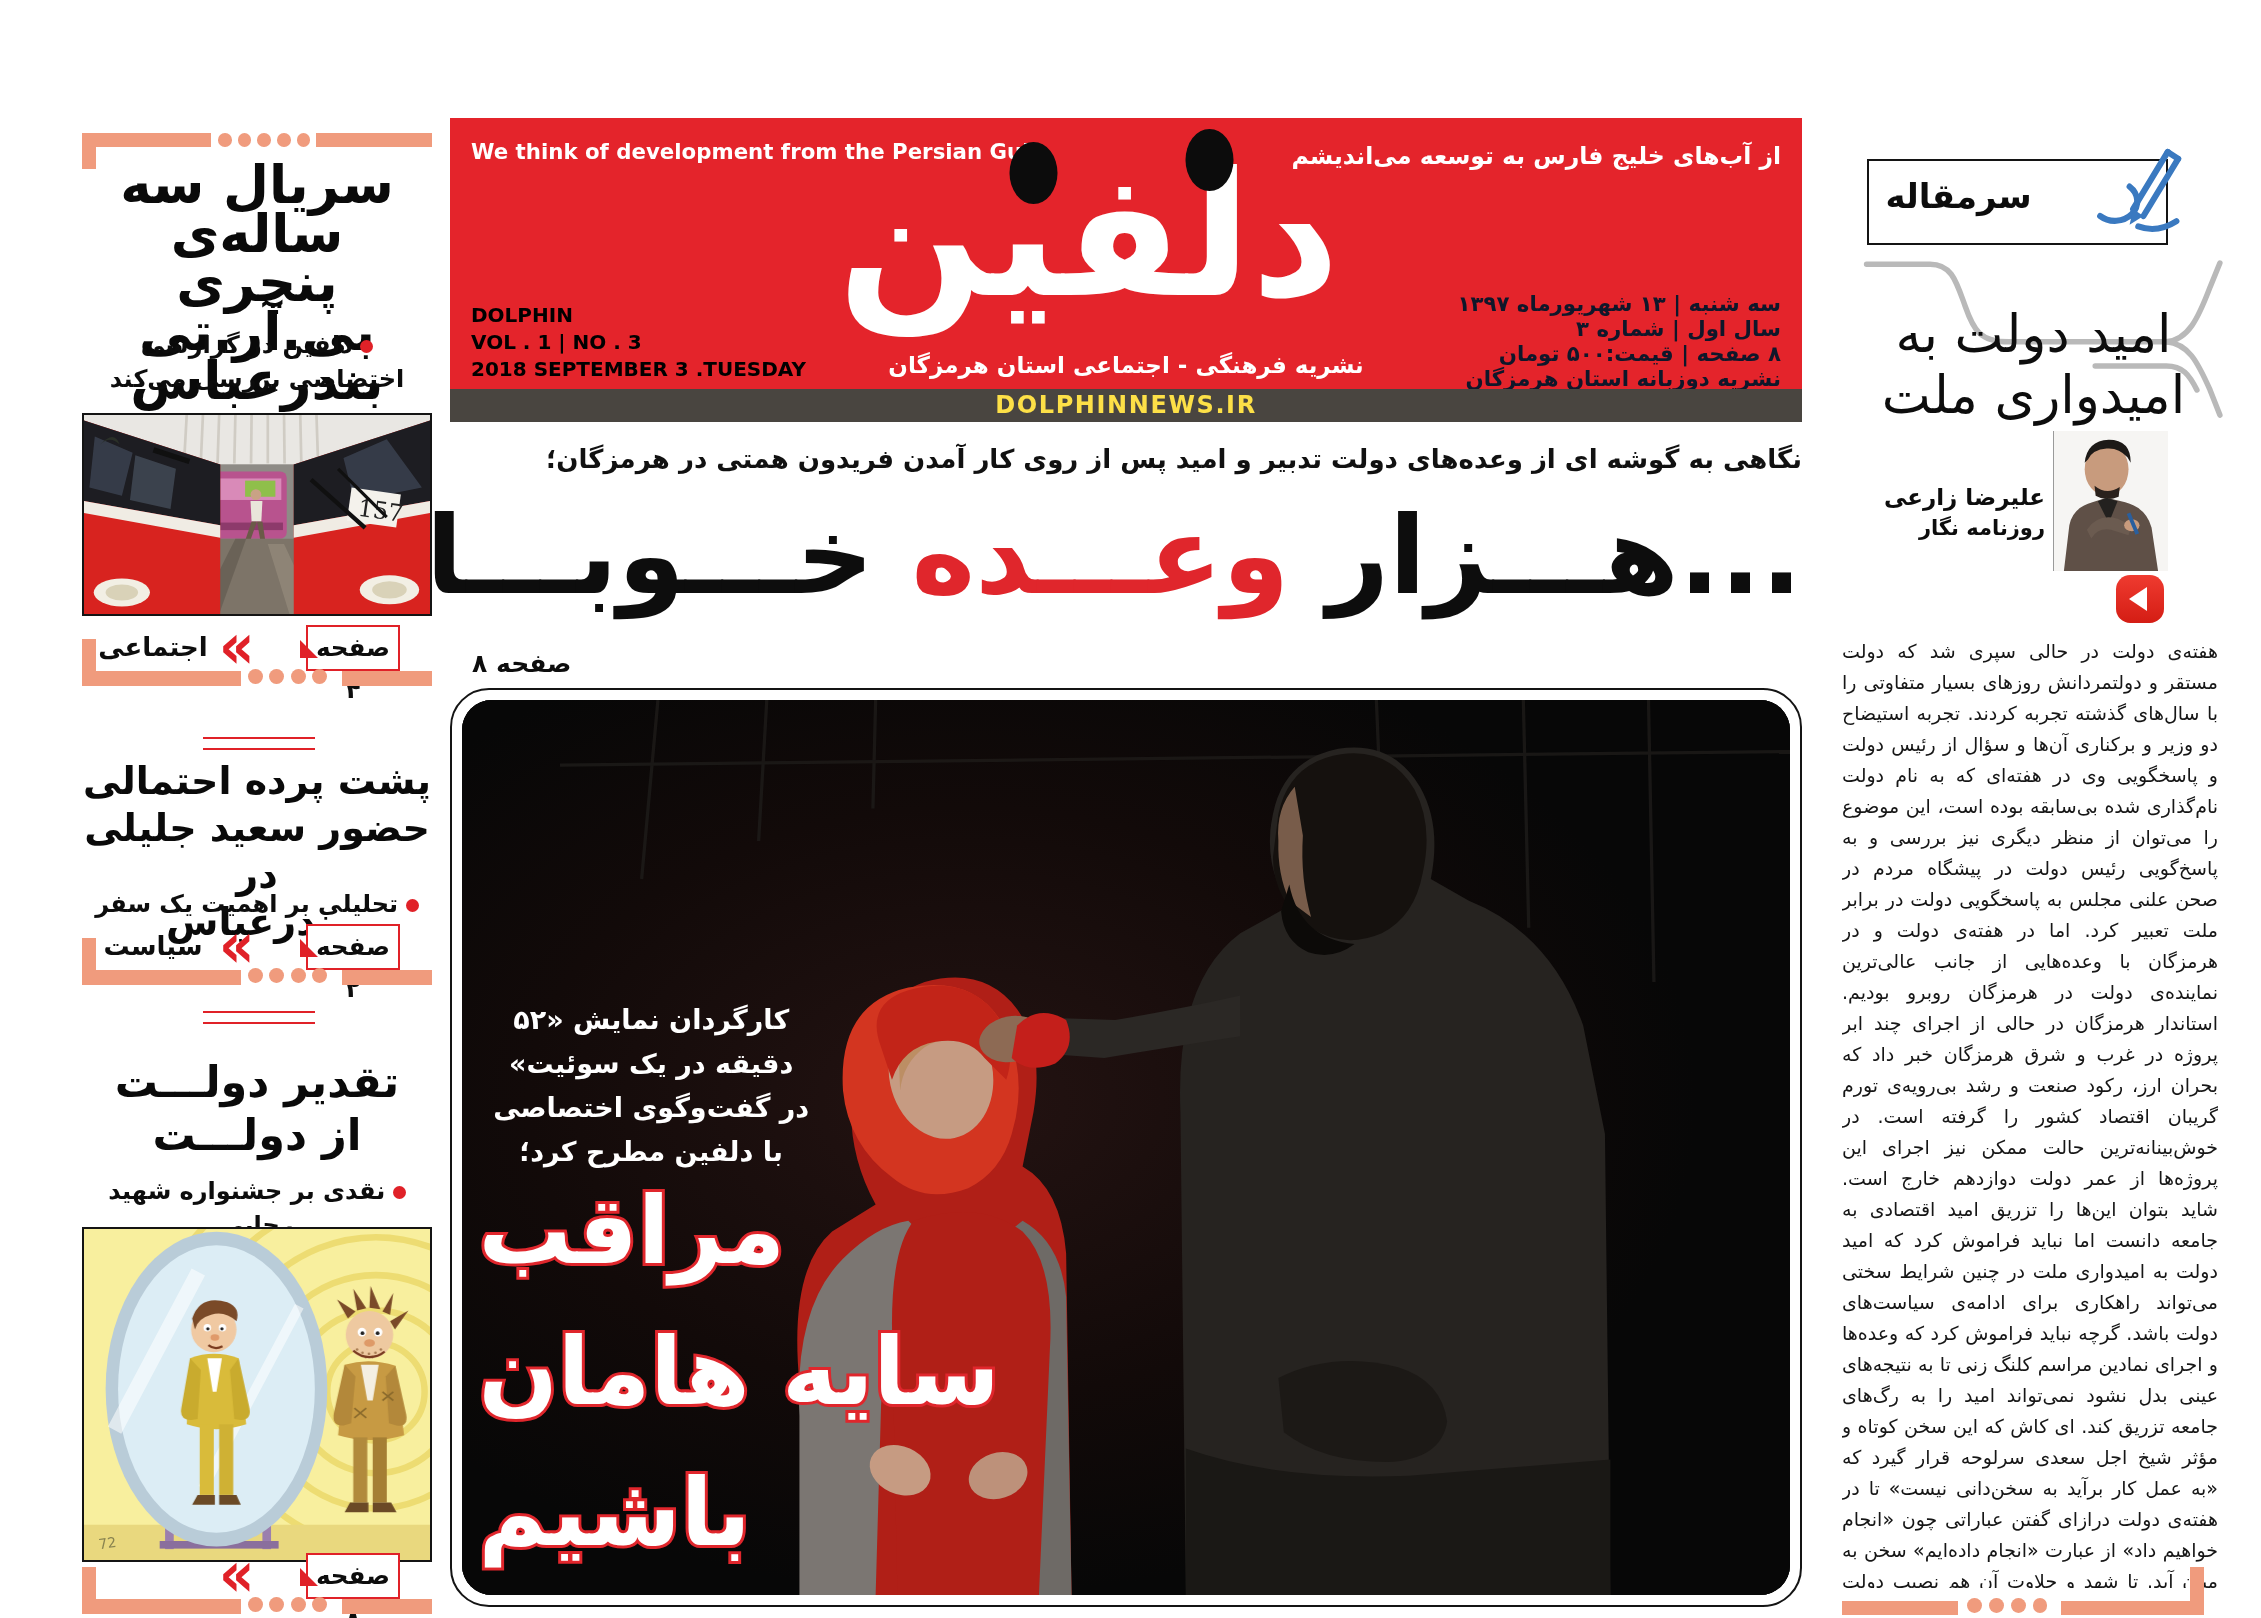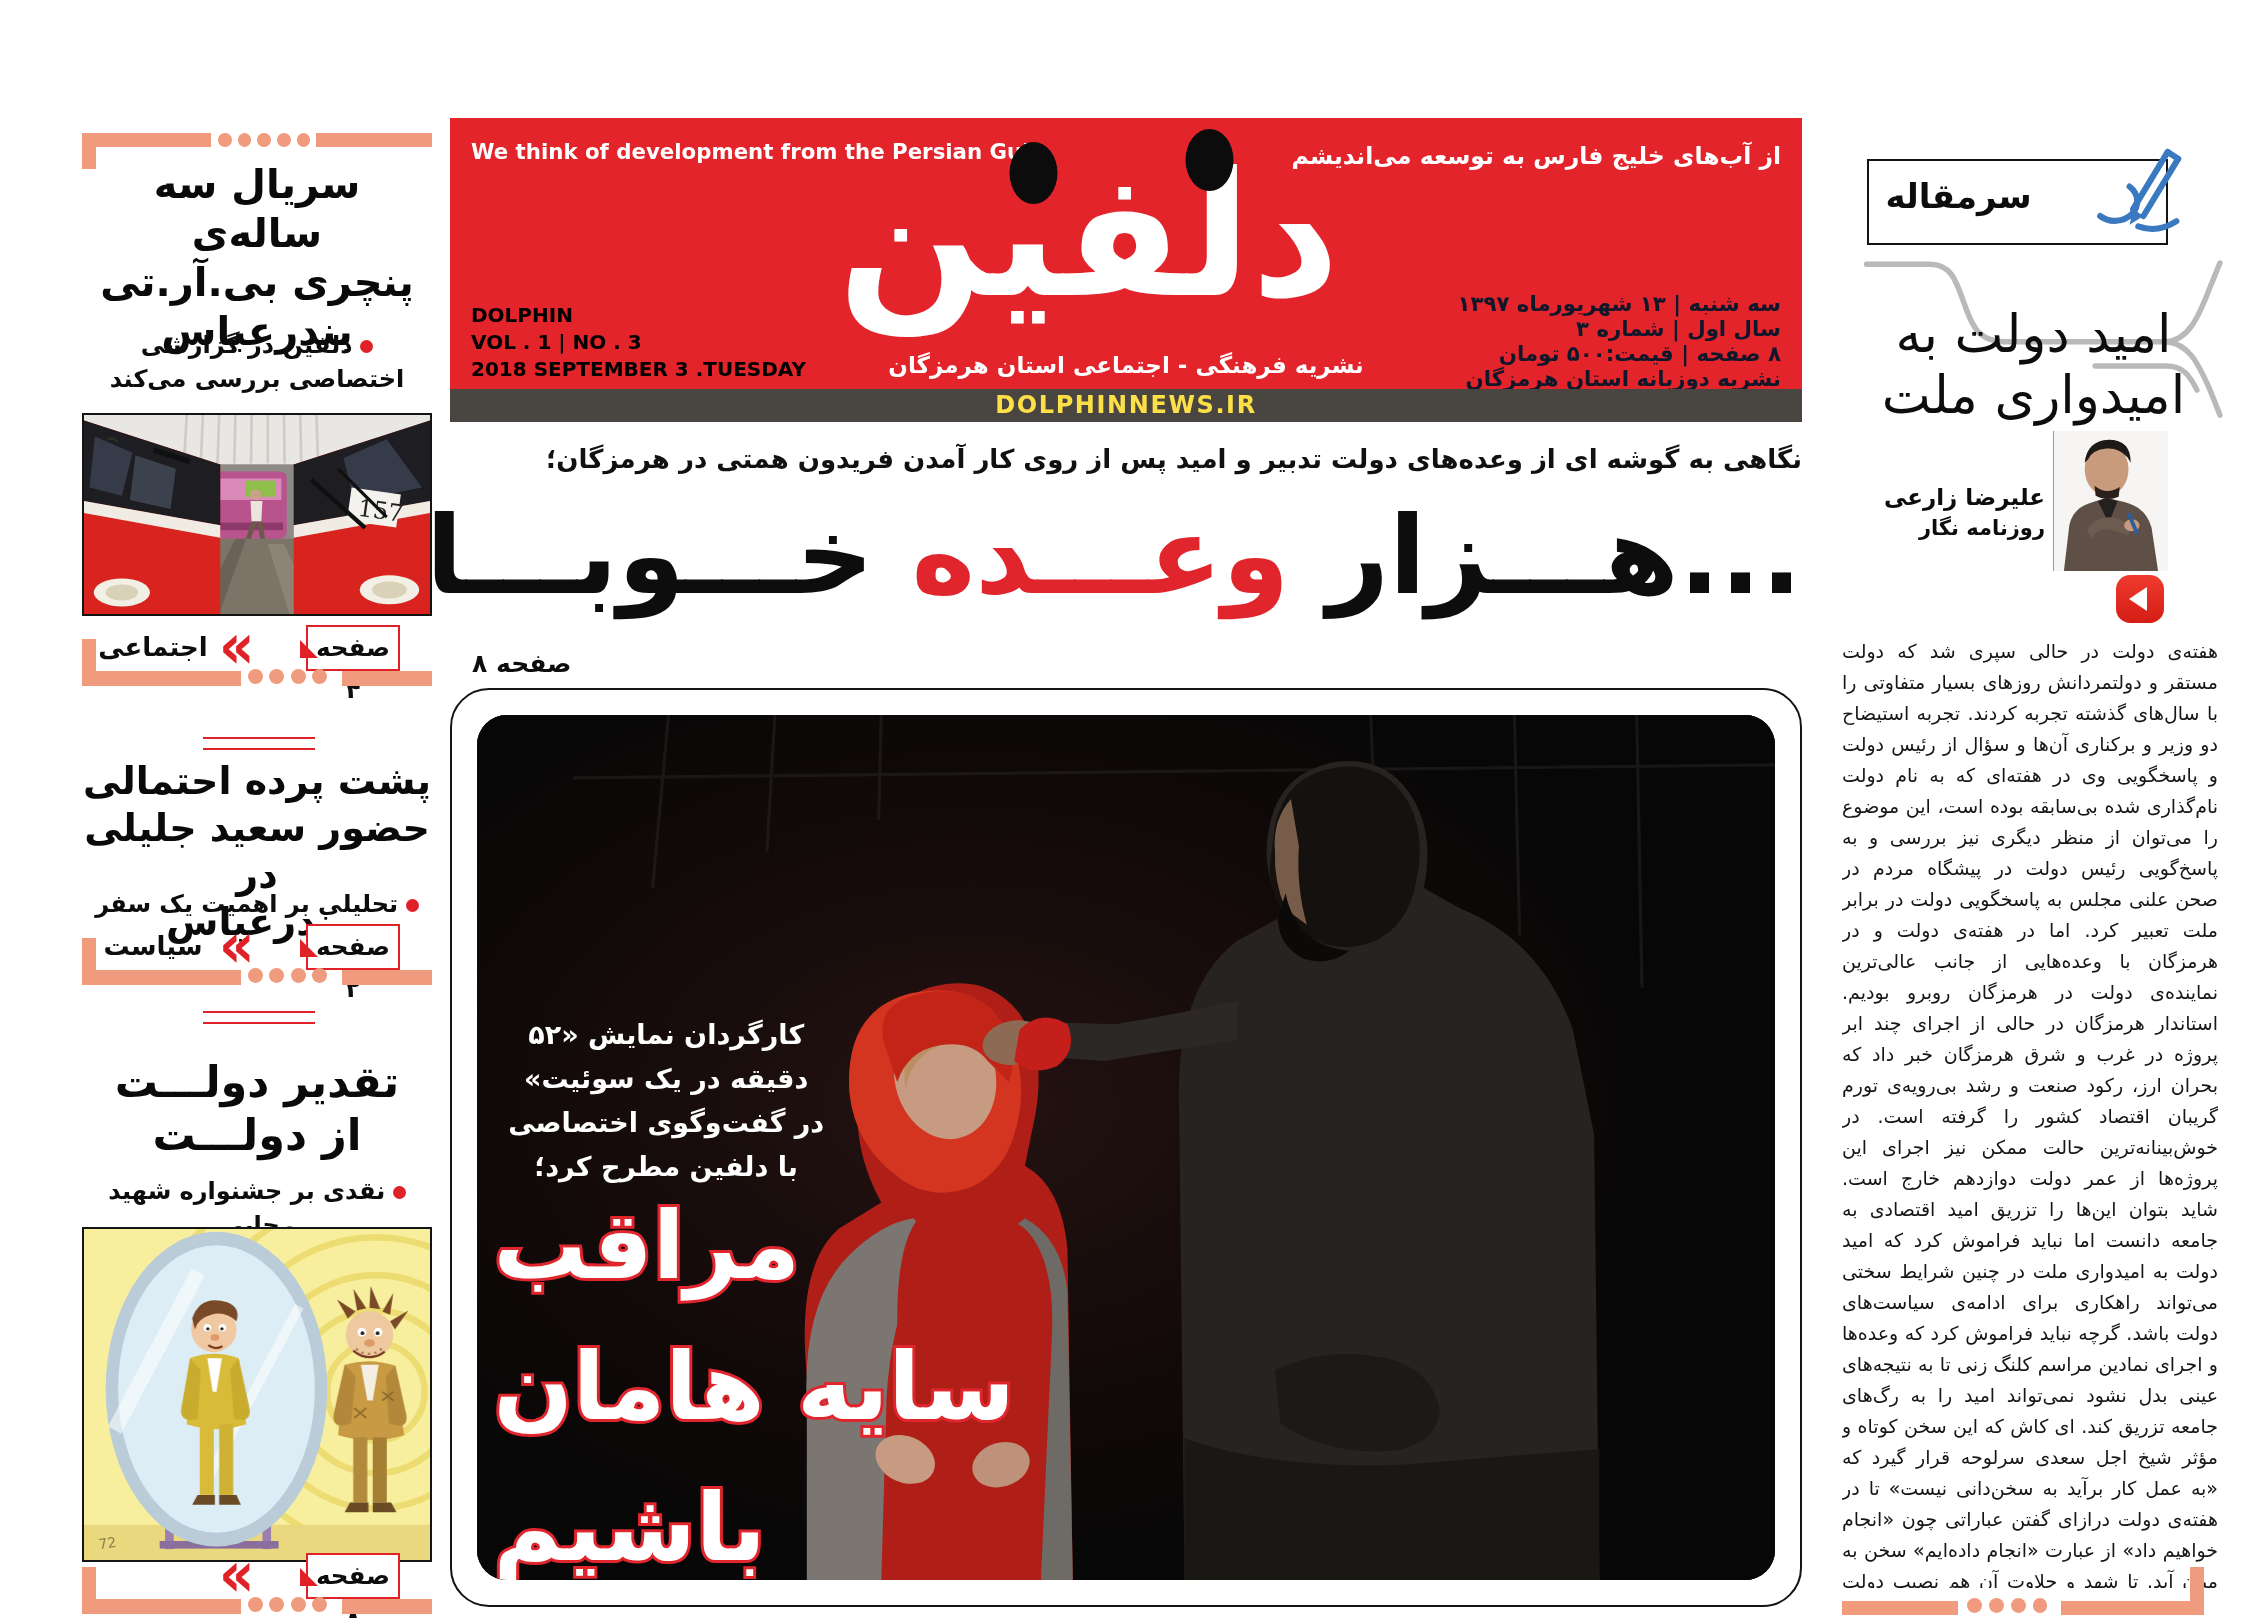--- a/index.html
+++ b/index.html
@@ -23,31 +23,31 @@
   .m-issue-fa{right:21px;top:173px;color:#0f172a;font-size:21.3px;font-weight:bold;line-height:25px;direction:rtl;text-align:right;}
   .sitebar{left:450px;top:389px;width:1352px;height:33px;background:#494540;text-align:center;}
   .sitebar span{color:#fde047;font-size:24px;font-weight:bold;letter-spacing:1.6px;line-height:33px;}
 
   
   .kicker{right:459px;top:444px;font-size:26px;font-weight:bold;direction:rtl;color:#111;}
   .headline{left:450px;top:491px;width:1352px;text-align:center;font-size:108px;font-weight:bold;direction:rtl;line-height:1.2;white-space:nowrap;}
   .headline .red{color:#e0262c;}
   .pageref8{left:472px;top:649px;font-size:25px;font-weight:bold;direction:rtl;}
 
-  .photo-frame{left:450px;top:688px;width:1352px;height:919px;border:2.7px solid #141414;border-radius:39px;background:#fff;padding:25px;box-sizing:border-box;}
+  .photo-frame{left:450px;top:688px;width:1352px;height:919px;border:2.7px solid #141414;border-radius:39px;background:#fff;padding:10px;box-sizing:border-box;}
   .photo{position:relative;width:100%;height:100%;border-radius:30px;overflow:hidden;background:#070707;}
   .photo svg{position:absolute;left:0;top:0;width:100%;height:100%;}
   .photo-kicker{position:absolute;left:14.2px;top:298px;width:350px;text-align:center;color:#fff;font-weight:bold;font-size:27px;line-height:44px;direction:rtl;}
   .slogan{position:absolute;left:16.4px;top:461px;direction:rtl;}
   .slogan div{font-size:93px;line-height:141px;font-weight:bold;color:#fff;
     -webkit-text-stroke:6px #e0262c;paint-order:stroke fill;text-align:left;white-space:nowrap;}
 
   
   .s-title{left:82px;width:350px;text-align:center;direction:rtl;font-weight:bold;color:#0a0a0a;margin:0;}
-  .t1{top:160px;font-size:40px;line-height:49px;}
+  .t1{top:160px;font-size:53px;line-height:49px;}
   .t2{top:758px;font-size:38px;line-height:47px;}
   .t3{top:1056px;font-size:43px;line-height:53px;}
   .s-sub{left:82px;width:350px;text-align:center;direction:rtl;font-size:24px;font-weight:bold;line-height:34px;}
   .sub1{top:328px;}
   .sub2{top:887px;}
   .sub3{top:1174px;}
   .rdot{display:inline-block;width:13px;height:13px;border-radius:50%;background:#e02128;margin-left:7.7px;vertical-align:middle;}
   .imgbox{left:82px;width:350px;border:2.7px solid #141414;box-sizing:border-box;overflow:hidden;background:#ddd;}
   .busbox{top:413px;height:203px;}
   .cartoonbox{top:1227px;height:335px;}

